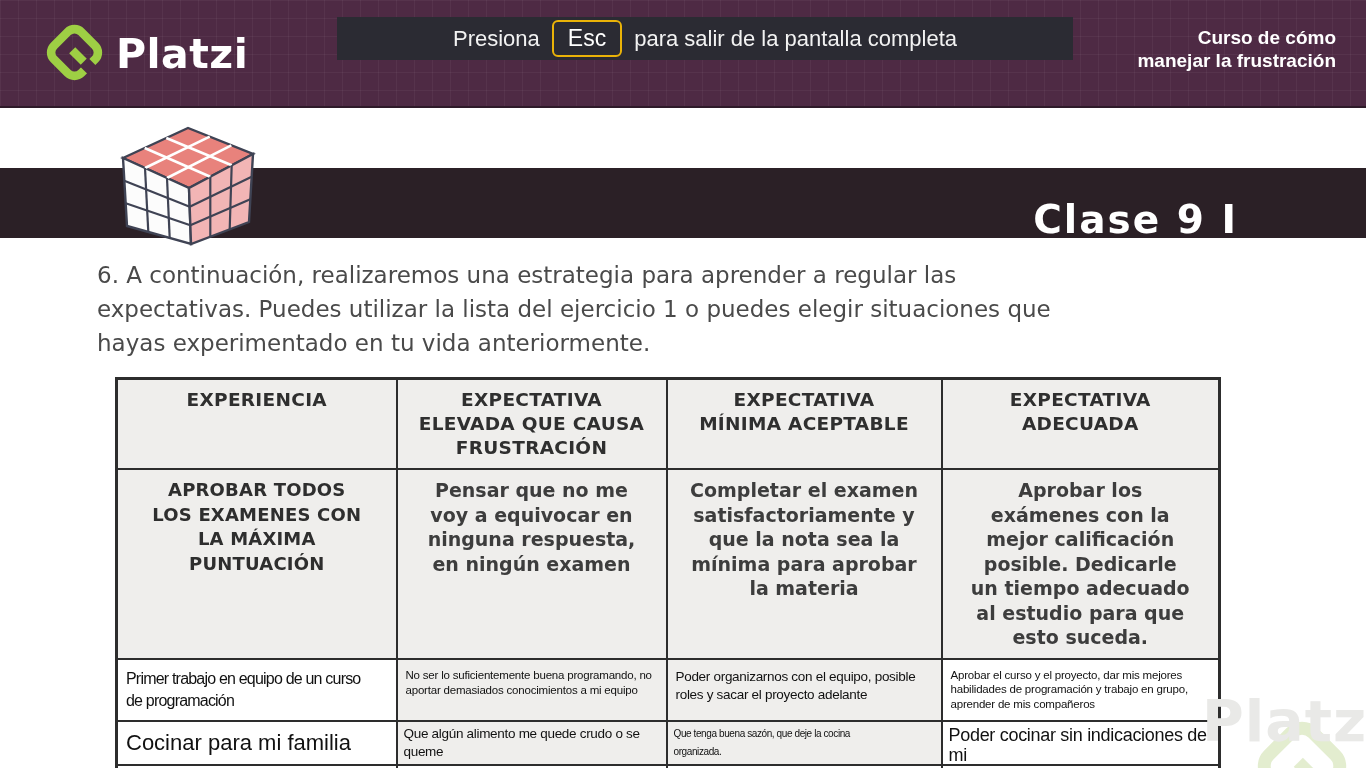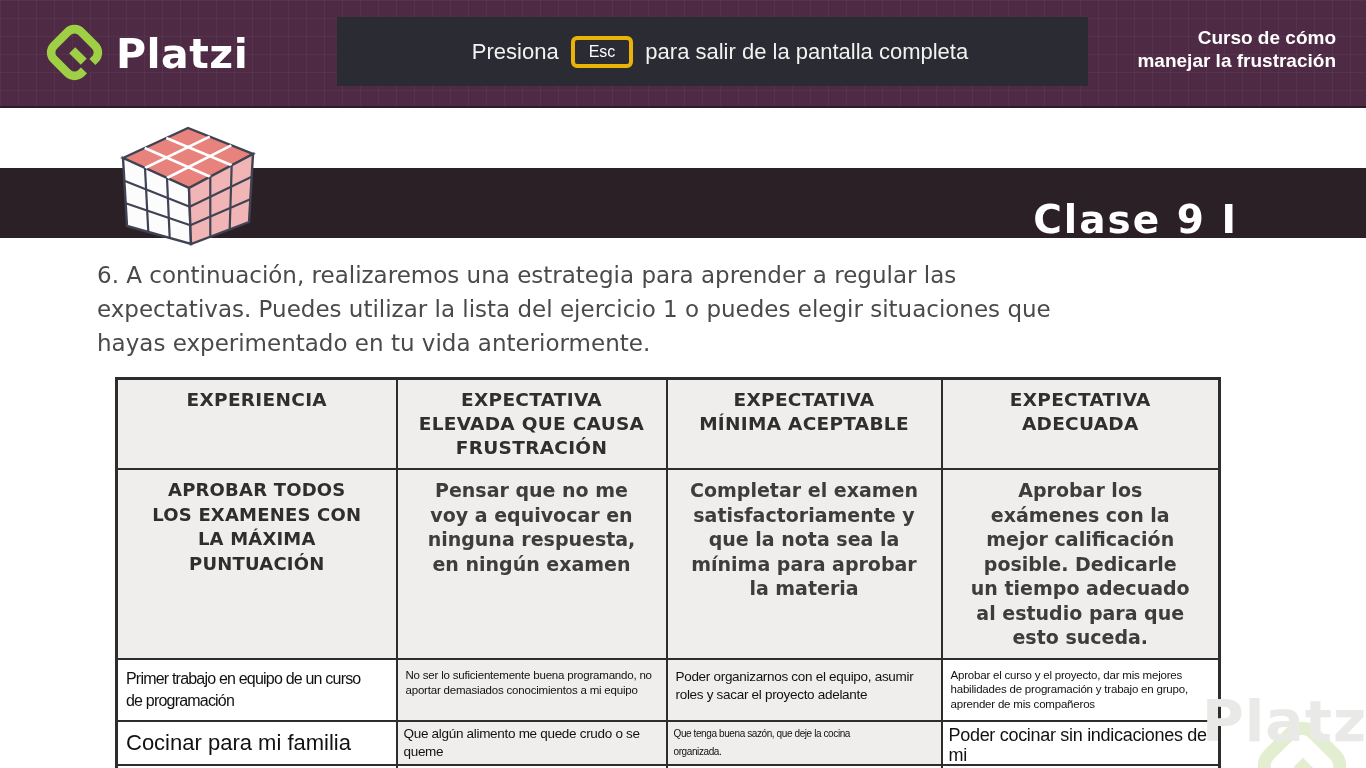--- a/index.html
+++ b/index.html
@@ -25,27 +25,27 @@
   }
   .brand{
     position:absolute;left:46px;top:24px;display:flex;align-items:center;gap:13px;
     cursor:pointer;
   }
   .brand-text{
     color:#ffffff;font-family:"DejaVu Sans",sans-serif;font-weight:bold;
     font-size:41px;letter-spacing:0.5px;line-height:1;
   }
   .toast{
-    position:absolute;left:337px;top:17px;width:736px;height:69px;
+    position:absolute;left:337px;top:17px;width:736px;height:43px;
     background:#2b2b33;display:flex;align-items:center;justify-content:center;
-    color:#f2f2f2;font-size:22px;padding-left:15px;
+    color:#f2f2f2;font-size:22px;
   }
   .esc-key{
-    display:inline-block;border:4px solid #eab308;border-radius:6px;
-    padding:3px 14px;margin:0 12px;font-size:16px;color:#ffffff;
+    display:inline-block;border:2px solid #eab308;border-radius:6px;
+    padding:3px 14px;margin:0 12px;font-size:23px;color:#ffffff;
   }
   .course-title{
     position:absolute;right:30px;top:26px;text-align:right;color:#ffffff;
     font-size:19px;line-height:23px;font-weight:600;
   }
   .course-title .l2{font-weight:800;}
 
   
   .white-strip{position:absolute;left:0;top:108px;width:1366px;height:60px;background:#ffffff;}
   .class-banner{
@@ -214,21 +214,21 @@
 posible.  Dedicarle
 un tiempo adecuado
 al estudio para que
 esto suceda.</td>
     </tr>
     <tr style="height:44px">
       <td class="sm r3c1 bg-w">Primer trabajo en equipo de un curso
 de programación</td>
       <td class="sm r3c2 bg-g">No ser lo suficientemente buena programando, no
 aportar demasiados conocimientos a mi equipo</td>
-      <td class="sm r3c3 bg-g">Poder organizarnos con el equipo, asumir
+      <td class="sm r3c3 bg-g">Poder organizarnos con el equipo, posible
 roles y sacar el proyecto adelante</td>
       <td class="sm r3c4 bg-w">Aprobar el curso y el proyecto, dar mis mejores
 habilidades de programación y trabajo en grupo,
 aprender de mis compañeros</td>
     </tr>
     <tr style="height:43px">
       <td class="r4c1 bg-w">Cocinar para mi familia</td>
       <td class="rel bg-g">
         <div class="ovf f2">Que algún alimento me quede crudo o se
 queme</div>

